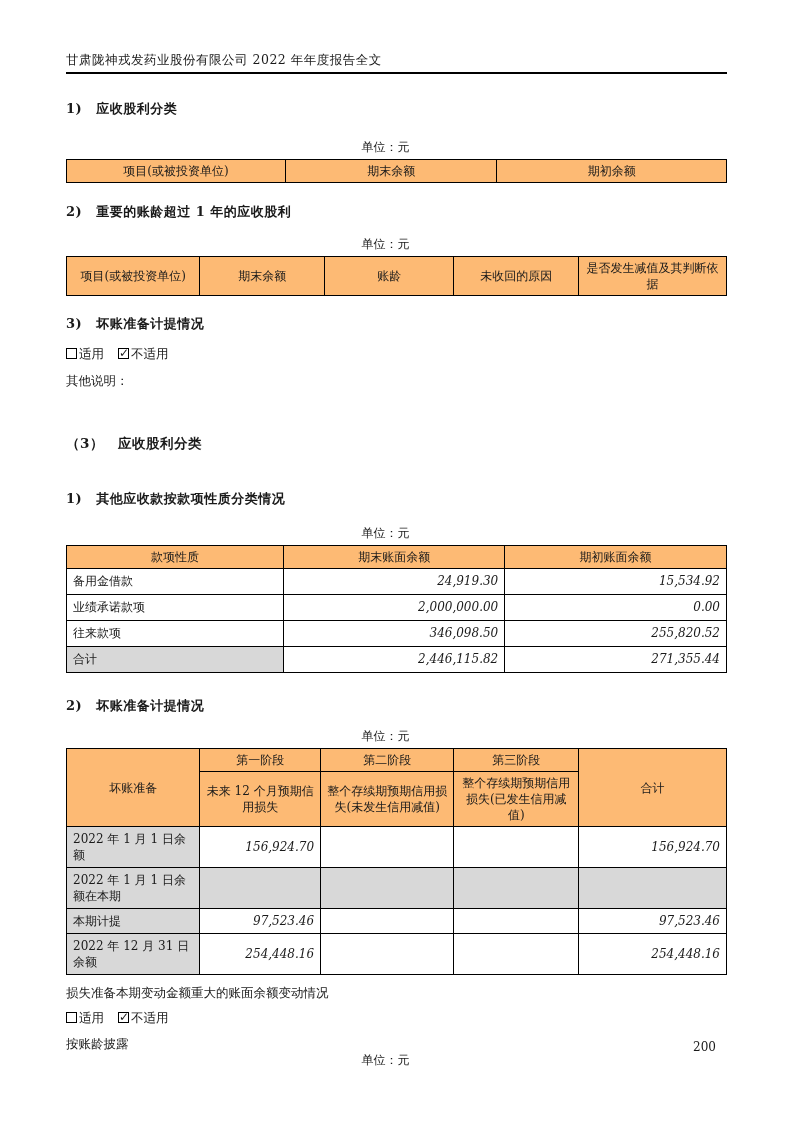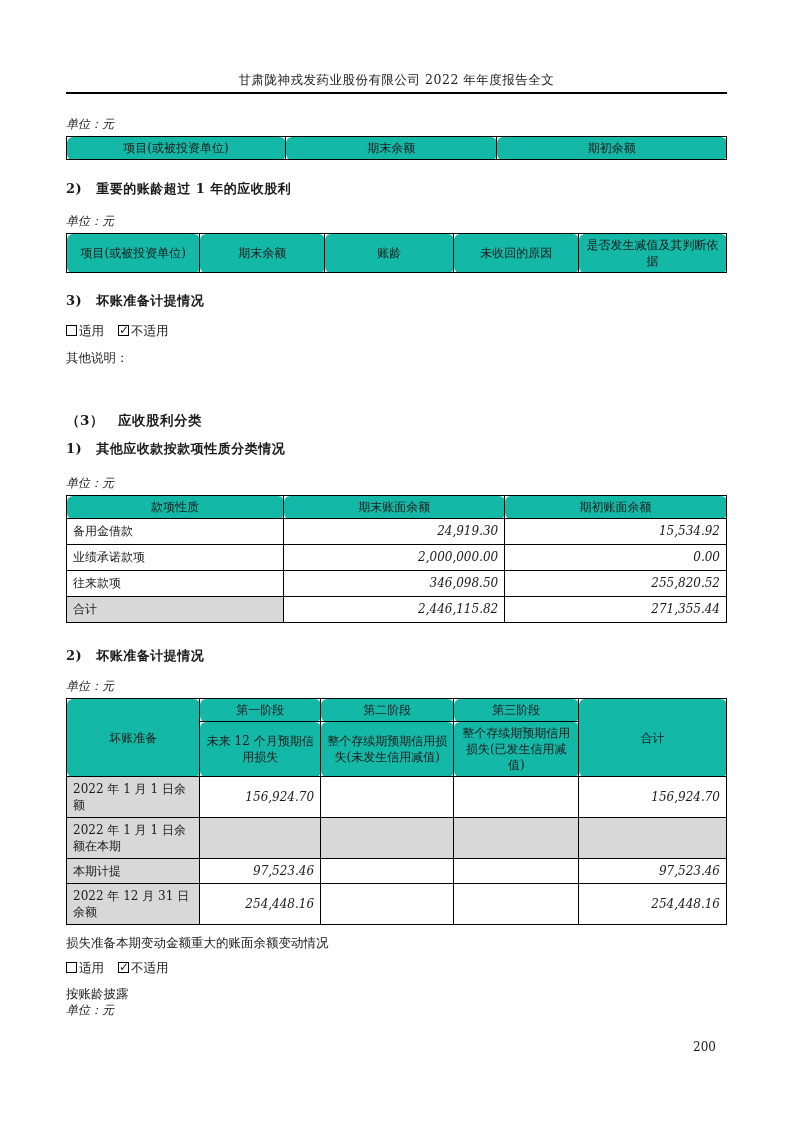--- a/index.html
+++ b/index.html
@@ -9,22 +9,22 @@
     width: 793px;
     height: 1122px;
     background: #ffffff;
     font-family: "DejaVu Serif", "Liberation Serif", serif;
     color: #1a1a1a;
     overflow: hidden;
   }
   .content { margin: 0 66px; width: 661px; }
 
   .doc-header {
-    padding-top: 72px;
-    text-align: center;
+    padding-top: 52px;
+    text-align: left;
     font-size: 12.5px;
     letter-spacing: 0.5px;
     line-height: 16px;
   }
   .header-rule {
     margin-top: 4px;
     border: 0;
     border-top: 2px solid #000;
   }
 
@@ -39,44 +39,43 @@
     margin-top: 26px;
     font-size: 13px;
     font-weight: bold;
     line-height: 17px;
     letter-spacing: 0.5px;
   }
   .h-num { display: inline-block; margin-right: 14px; }
 
   .unit {
     margin-top: 22px;
-    text-align: left;
+    text-align: center;
     padding-right: 22px;
     font-size: 12px;
     line-height: 16px;
-    font-style: italic;
   }
   .unit.tight { margin-top: 5px; }
 
   table {
     border-collapse: collapse;
     width: 661px;
     margin-top: 4px;
     font-size: 12px;
     table-layout: fixed;
   }
   th, td {
     border: 1px solid #000;
     padding: 3px 6px;
     line-height: 16px;
     font-weight: normal;
     vertical-align: middle;
     overflow: hidden;
   }
-  th { background: #14b8a6; text-align: center; border-radius: 6px; }
+  th { background: #fdba74; text-align: center; }
   td.num { text-align: right; padding-right: 10px; font-style: italic; }
   td.label { text-align: left; padding-left: 8px; }
   td.shaded, tr.shaded td { background: #d8d8d8; }
 
   .tbl-thin th { padding: 3px 6px; }
   .tbl-thin td { padding: 5px 6px; line-height: 15px; }
 
   .tbl-stage td { padding: 4px 6px; }
   .tbl-stage th { padding: 3px 6px; }
 
@@ -119,20 +118,23 @@
 </head>
 <body>
 
 <div class="page">
   <div class="content">
 
     <div class="doc-header">甘肃陇神戎发药业股份有限公司 2022 年年度报告全文</div>
     <hr class="header-rule">
 
 
+    <div class="h-sub">
+      <span class="h-num">1)</span><span>应收股利分类</span>
+    </div>
 
     <div class="unit">单位：元</div>
 
     <table>
       <colgroup>
           <col style="width:33.2%">
           <col style="width:32%">
           <col style="width:34.8%">
         </colgroup>
       <tbody>
@@ -176,21 +178,21 @@
     <div class="checkbox-line">
       <span class="cb-group"><span class="cb"></span><span>适用</span></span><span class="cb-group"><span class="cb"><span class="tick">✓</span></span><span>不适用</span></span>
     </div>
 
     <div class="note-line" style="margin-top:10px">其他说明：</div>
 
     <div class="h-major gap-lg">
       <span class="h-num">（3）</span><span>应收股利分类</span>
     </div>
 
-    <div class="h-sub" style="margin-top:11px">
+    <div class="h-sub" style="margin-top:38px">
       <span class="h-num">1)</span><span>其他应收款按款项性质分类情况</span>
     </div>
 
     <div class="unit" style="margin-top:18px">单位：元</div>
 
     <table class="tbl-thin">
       <colgroup>
           <col style="width:32.9%">
           <col style="width:33.5%">
           <col style="width:33.6%">

